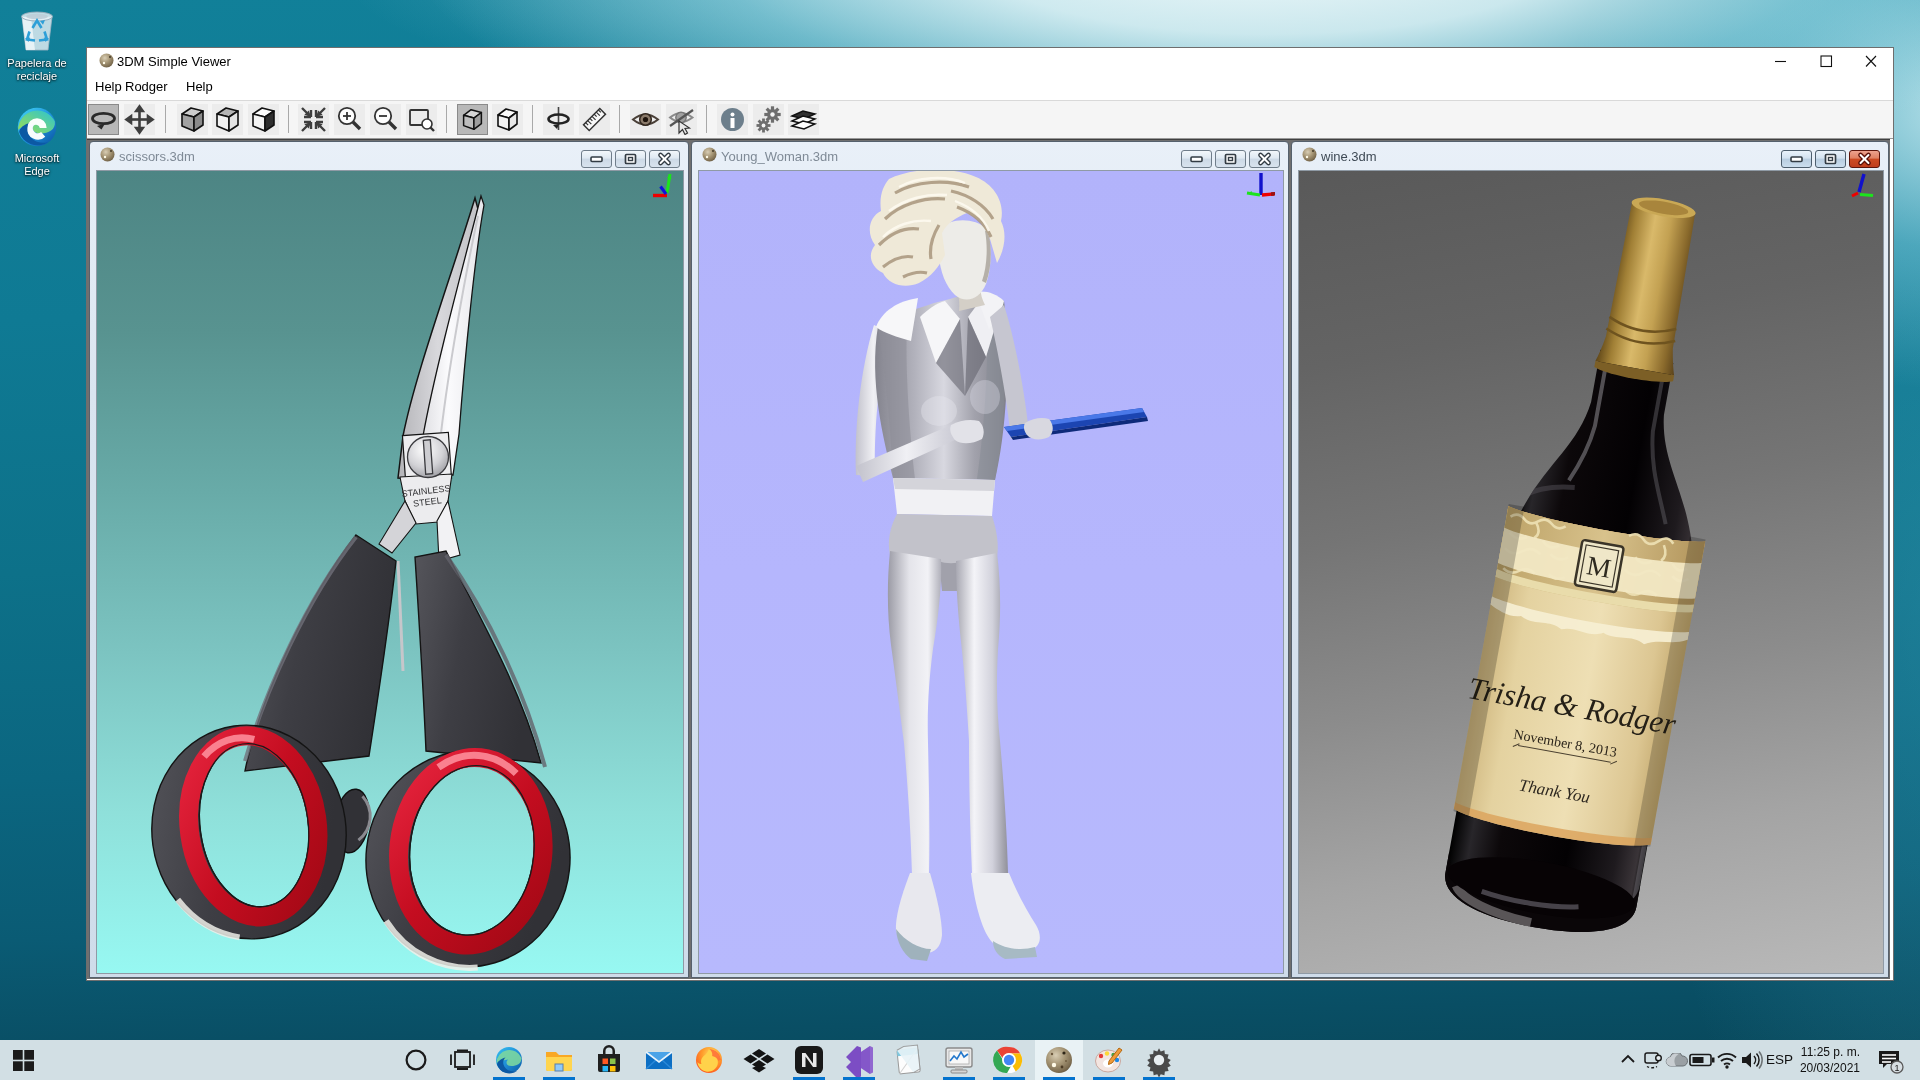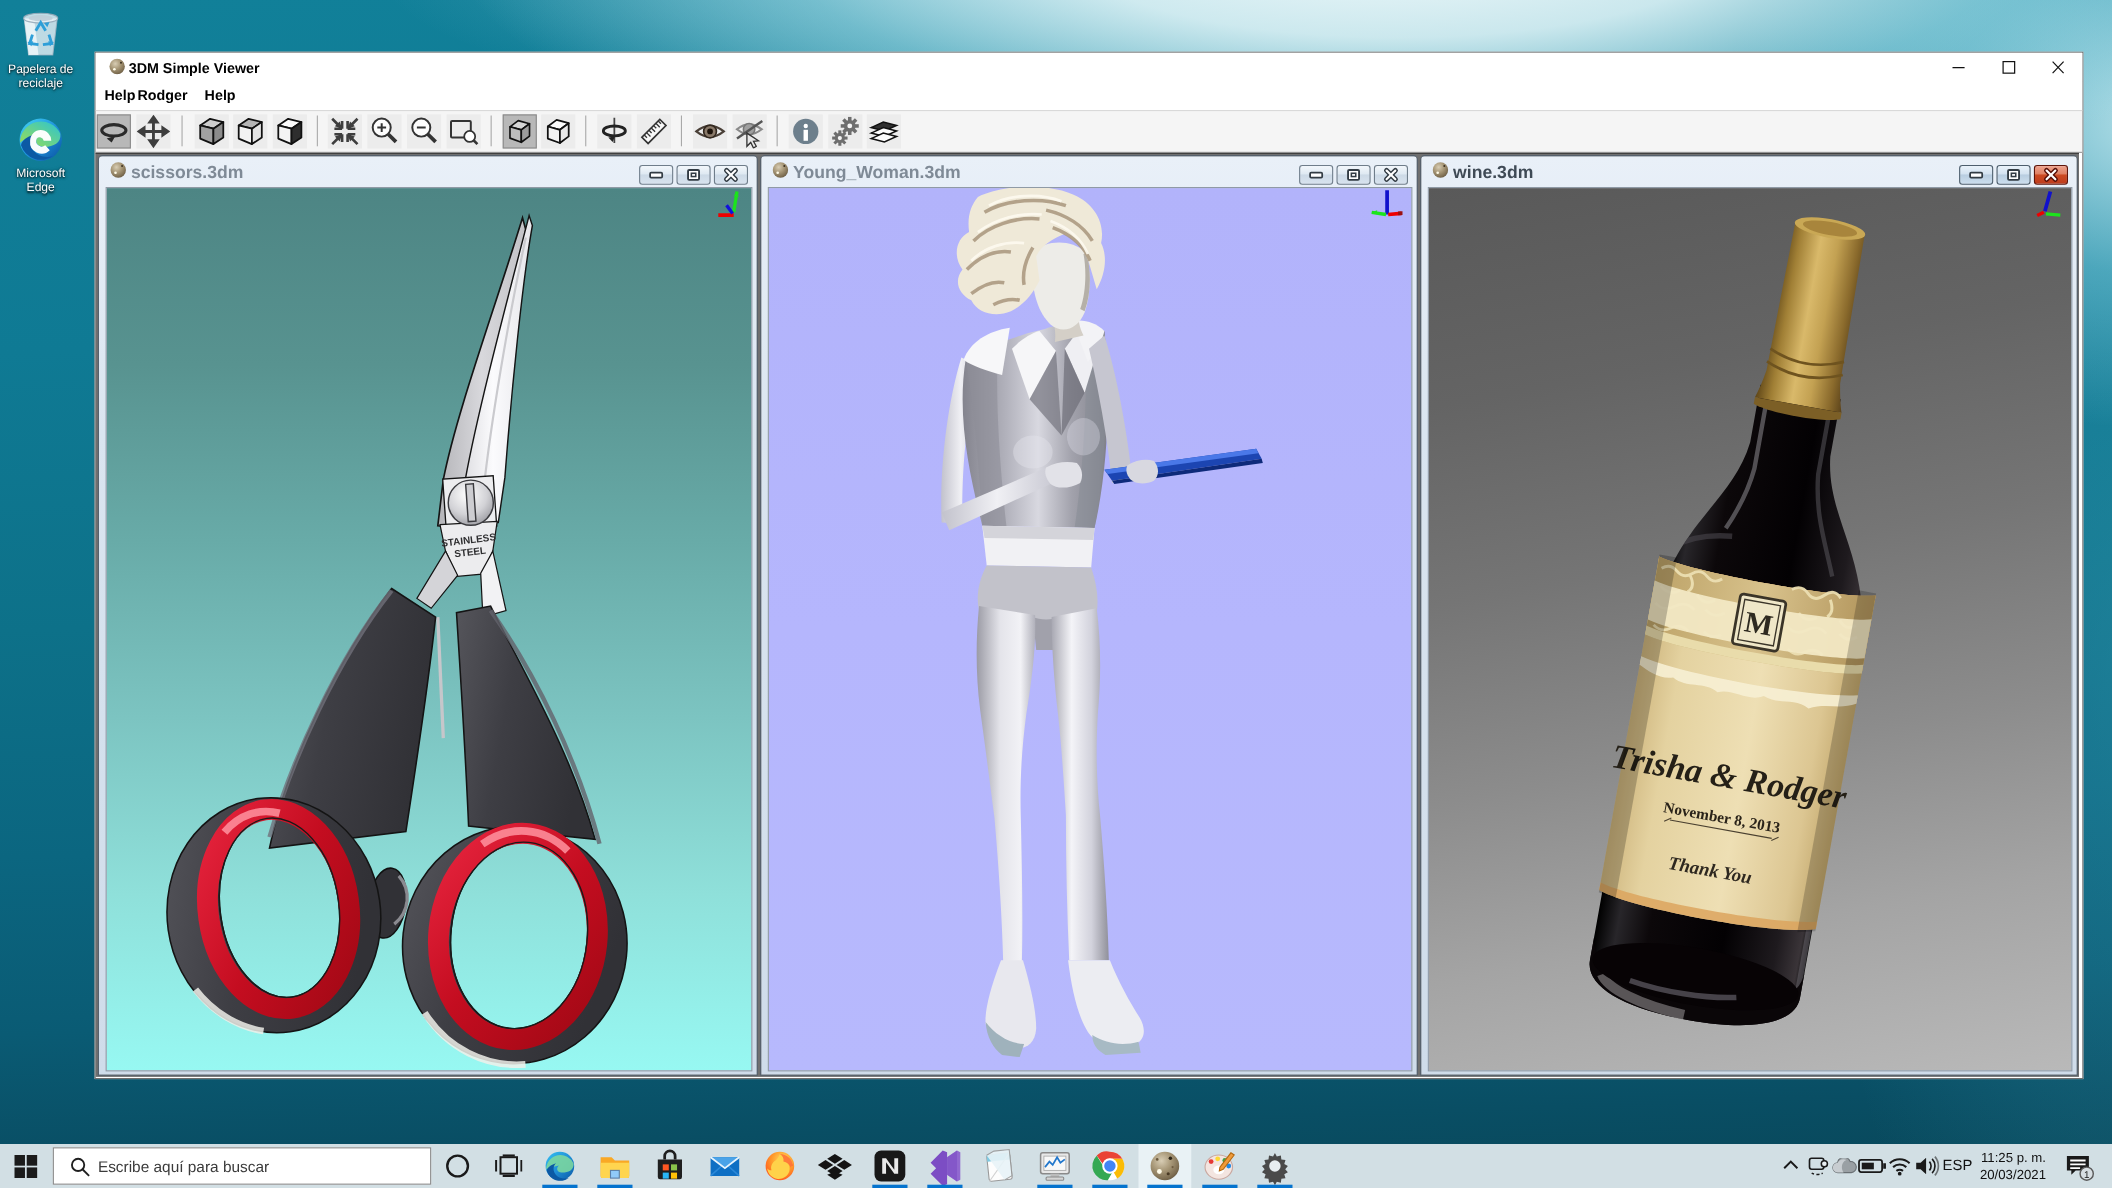--- a/index.html
+++ b/index.html
@@ -10,34 +10,34 @@
       radial-gradient(ellipse 400px 280px at 1965px 110px, rgba(208,240,246,0.88) 0%, rgba(130,205,222,0.5) 50%, rgba(120,198,216,0.0) 100%),
       radial-gradient(ellipse 520px 130px at 860px -30px, rgba(130,195,212,0.55) 0%, rgba(130,195,212,0.0) 100%),
       radial-gradient(ellipse 300px 700px at 1940px 600px, rgba(60,160,185,0.35) 0%, rgba(60,160,185,0.0) 100%),
       linear-gradient(178deg, #118099 0%, #0f7a94 28%, #0d7189 50%, #0b6680 68%, #0a5b74 82%, #094e64 92%, #084658 100%);
   }
   .dlabel { position:absolute; color:#fff; font-size:11px; text-align:center; line-height:13px;
     text-shadow:0 1px 2px rgba(0,0,0,0.85), 0 0 3px rgba(0,0,0,0.5); }
 
   
   #win { position:absolute; left:86px; top:47px; width:1808px; height:934px;
-    background:#fff; border:1px solid #6e6e6e;font-weight:bold; }
+    background:#fff; border:1px solid #6e6e6e; }
   #titlebar { position:absolute; left:0; top:0; width:100%; height:26px; background:#fff; }
   #titlebar .ttext { position:absolute; left:30px; top:6px; font-size:13px; color:#000; }
   #menubar { position:absolute; left:0; top:26px; width:100%; height:26px; background:#fff; }
   #menubar span { position:absolute; top:5px; font-size:13px; color:#000; }
   #toolbar { position:absolute; left:0; top:52px; width:100%; height:39px; background:#f5f5f5; border-bottom:1px solid #999; border-top:1px solid #d9d9d9; }
   .tbtn { position:absolute; top:3px; width:31px; height:31px; background:#ececec; }
   .tbtn.pressed { background:#b8b8b8; border:1px solid #8a8a8a; }
   .tsep { position:absolute; top:4px; width:1px; height:28px; background:#a9a9a9; }
   #mdi { position:absolute; left:0; top:91px; width:1803px; height:840px; background:#6f6f6f; border-top:1px solid #404040; }
 
   
   .child { position:absolute; top:1px; height:837px; background:linear-gradient(180deg,#e9f0f8 0%,#dae5f0 30%,#cfdcea 100%); border:1px solid #56616d; border-radius:4px 4px 0 0; }
-  .child .ctitle { position:absolute; left:0; top:0; width:100%; height:28px; font-size:16px; color:#7f8a96; }
+  .child .ctitle { position:absolute; left:0; top:0; width:100%; height:28px; font-size:13px; color:#7f8a96; }
   .child .ctext { position:absolute; left:29px; top:7px; }
   .child .viewport { position:absolute; left:6px; top:28px; border:1px solid #8f9aa5; }
   .cbtns { position:absolute; top:8px; height:18px; }
   .cbtn { position:absolute; top:0; width:31px; height:18px; border:1px solid #6f7d8a; border-radius:3px;
      background:linear-gradient(180deg,#f2f7fb 0%,#dfe9f2 45%,#ccd9e6 50%,#d8e3ee 100%); }
   .cbtn svg { position:absolute; left:0; top:0; }
   .cbtn.actb { background:linear-gradient(180deg,#e9f2fa 0%,#d3e2f0 45%,#b8cde0 50%,#ccdeee 100%); border-color:#4d5e6d; }
   .cbtn.closeb { background:linear-gradient(180deg,#eda28e 0%,#e08163 45%,#cc4a22 50%,#bf3d1d 100%); border-color:#5d150b; }
 
   
@@ -646,27 +646,20 @@
 
 <div id="taskbar">
   <svg style="position:absolute;left:13px;top:10px" width="21" height="21" viewBox="0 0 21 21">
       <g fill="#1b1b1b">
         <rect x="0" y="0" width="9.7" height="9.7"></rect>
         <rect x="11.3" y="0" width="9.7" height="9.7"></rect>
         <rect x="0" y="11.3" width="9.7" height="9.7"></rect>
         <rect x="11.3" y="11.3" width="9.7" height="9.7"></rect>
       </g>
     </svg>
-  <div id="search">
-    <svg style="position:absolute;left:14px;top:7px" width="20" height="20" viewBox="0 0 20 20">
-        <circle cx="8" cy="8" r="5.6" fill="none" stroke="#1f1f1f" stroke-width="1.7"></circle>
-        <line x1="12.2" y1="12.2" x2="18" y2="18" stroke="#1f1f1f" stroke-width="1.7"></line>
-      </svg>
-    <span class="stext">Escribe aquí para buscar</span>
-  </div>
   <svg style="position:absolute;left:404px;top:8px" width="24" height="24" viewBox="0 0 24 24">
       <circle cx="12" cy="12" r="9.4" fill="none" stroke="#1a1a1a" stroke-width="2.2"></circle>
     </svg>
   <svg style="position:absolute;left:450px;top:9px" width="25" height="22" viewBox="0 0 25 22">
       <g fill="none" stroke="#1a1a1a" stroke-width="1.8">
         <rect x="5" y="3" width="15" height="15"></rect>
         <line x1="1" y1="5.5" x2="1" y2="16"></line>
         <line x1="24" y1="5.5" x2="24" y2="16"></line>
       </g>
       <rect x="7" y="0.5" width="11" height="2" fill="#1a1a1a"></rect>

